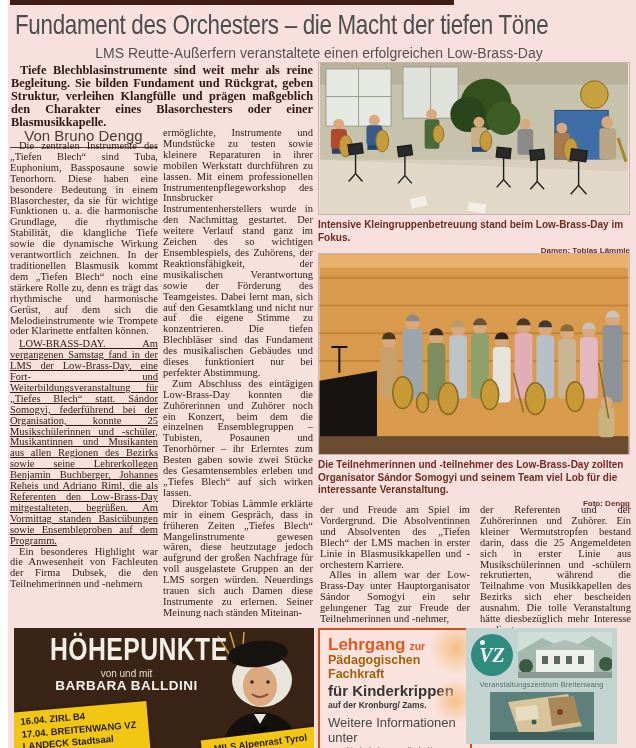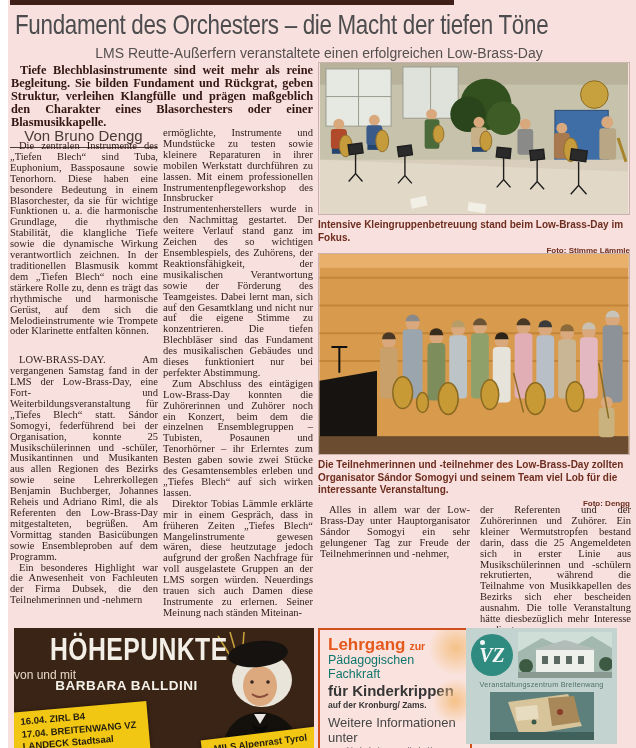--- a/index.html
+++ b/index.html
@@ -17,58 +17,58 @@
   .lead{position:absolute;left:11px;top:64px;width:302px;margin:0;font-weight:bold;
         font-size:12.3px;line-height:1.06;text-align:justify;text-indent:9px;color:#331511;}
   .byline{position:absolute;left:10px;top:127px;width:147px;text-align:center;
           font-family:"Liberation Sans",sans-serif;font-size:15px;color:#4a3b35;
           border-bottom:1.5px solid #4a3b35;padding-bottom:3px;}
 
   .col{position:absolute;font-size:10.5px;line-height:10.9px;text-align:justify;
        color:#2e1b16;overflow:hidden;hyphens:auto;}
   .col p{margin:0;}
   .col p.ind{text-indent:9px;}
-  .col p.gap{margin-top:18px;}
+  .col p.gap{margin-top:2px;text-decoration:underline;}
   .col1{left:10px;top:141px;width:148px;height:474px;}
   .col2{left:163px;top:128px;width:150px;height:580px;}
   .col3{left:320px;top:505px;width:150px;height:121px;}
   .col4{left:480px;top:505px;width:151px;height:124px;}
 
   .photo{position:absolute;display:block;border:1px solid #c9b3ad;box-sizing:border-box;}
   .photo1{left:318px;top:62px;width:312px;height:153px;}
   .photo2{left:318px;top:253px;width:312px;height:202px;}
   .caption{position:absolute;font-family:"Liberation Sans",sans-serif;font-weight:bold;
            color:#6e2d1f;font-size:10px;line-height:12.5px;}
   .cap1{left:318px;top:219px;width:312px;}
   .cap2{left:318px;top:459px;width:312px;}
   .credit{display:block;text-align:right;font-weight:bold;font-size:8px;margin-top:1px;color:#6e2d1f;}
 
   .ad{position:absolute;top:628px;overflow:hidden;font-family:"Liberation Sans",sans-serif;}
   
   .ad1{left:14px;width:300px;height:120px;background:linear-gradient(100deg,#35211３,#4a2d1b 55%,#251710);
        background-color:#3a2416;}
   .ad1-title{position:absolute;left:36px;top:4px;white-space:nowrap;font-weight:bold;font-size:31px;
              color:#f3efe7;transform:scaleX(.8);transform-origin:0 50%;letter-spacing:.5px;}
-  .ad1-sub{position:absolute;left:0;top:40px;width:225px;font-size:12px;color:#e7d9c3;}
+  .ad1-sub{position:absolute;left:0;top:40px;width:225px;text-align:center;font-size:10px;color:#e7d9c3;}
   .ad1-name{position:absolute;left:0;top:50px;width:225px;text-align:center;font-weight:bold;
             font-size:13.5px;letter-spacing:.5px;color:#f4f1e8;}
   .ad1-woman{position:absolute;right:0;top:0;}
   .ribbon{position:absolute;left:-8px;bottom:-16px;background:#f2c714;color:#241f0e;
           font-weight:bold;font-size:9.5px;line-height:12.5px;padding:4px 12px 16px 16px;
           transform:rotate(-5deg);box-shadow:0 0 4px rgba(0,0,0,.4);}
   .ribbon2{position:absolute;right:-10px;bottom:-14px;background:#f2c714;color:#241f0e;
            font-weight:bold;font-size:9.5px;padding:4px 16px 14px 12px;transform:rotate(-7deg);
            box-shadow:0 0 4px rgba(0,0,0,.4);}
   
   .ad2{left:318px;width:154px;height:128px;background:#fae3de;border:2px solid #cf4f1d;
        box-sizing:border-box;padding:6px 8px;}
   .ad2 .dot{position:absolute;border-radius:50%;background:radial-gradient(circle,#f5c187 0%,rgba(245,193,135,0) 70%);}
   .ad2-l1{font-size:17px;font-weight:bold;color:#e4591c;line-height:1;}
   .ad2-l1 .zur{font-size:10.5px;margin-left:4px;}
-  .ad2-l2{font-size:12.5px;font-weight:normal;color:#0f766e;line-height:1.15;}
+  .ad2-l2{font-size:12.5px;font-weight:bold;color:#a16207;line-height:1.15;}
   .ad2-l3{font-size:15px;font-weight:bold;color:#363636;line-height:1.2;}
   .ad2-l4{font-size:8.5px;font-weight:bold;color:#363636;}
   .ad2-l5{font-size:8.5px;font-weight:bold;color:#252525;margin-top:5px;}
   .ad2-l6{font-size:13px;color:#454545;margin-top:5px;}
   .ad2-l7{font-size:8px;color:#454545;}
   
   .ad3{left:466px;width:151px;height:116px;background:#c3d3cf;padding:0;}
   .vz-logo{position:absolute;left:5px;top:6px;width:42px;height:42px;border-radius:50%;
            background:#2f8a80;color:#f2f6f4;text-align:center;line-height:42px;
            font-family:"Liberation Serif",serif;font-style:italic;font-weight:bold;font-size:20px;}
@@ -157,21 +157,21 @@
       <path d="M220,98 l0,22 m-7,8 l7,-8 7,8"></path>
         <rect x="213" y="88" width="14" height="10" fill="#2a2a2a" transform="rotate(-6 220 93)"></rect>
       <path d="M262,100 l0,24 m-8,9 l8,-9 8,9"></path>
         <rect x="254" y="88" width="16" height="11" fill="#2a2a2a" transform="rotate(8 262 94)"></rect>
     </g>
     <rect x="92" y="136" width="16" height="10" fill="#f2efe6" transform="rotate(-12 100 141)"></rect>
     <rect x="150" y="142" width="18" height="9" fill="#f2efe6" transform="rotate(8 159 146)"></rect>
   </svg>
   <div class="caption cap1">
     <span>Intensive Kleingruppenbetreuung stand beim Low-Brass-Day im Fokus.</span>
-    <span class="credit">Foto: Stimme Lämmle</span>
+    <span class="credit">Damen: Tobias Lämmle</span>
   </div>
 
   <svg class="photo photo2" viewBox="0 0 312 202" aria-hidden="true">
     <rect x="0" y="0" width="312" height="202" fill="#d89a4c"></rect>
     <g stroke="#c2853a" stroke-width="2">
         <line x1="0" y1="24" x2="312" y2="24"></line>
         <line x1="0" y1="52" x2="312" y2="52"></line>
         <line x1="0" y1="80" x2="312" y2="80"></line>
         <line x1="0" y1="108" x2="312" y2="108"></line>
       </g>
@@ -262,20 +262,21 @@
     <p class="ind">Die zentralen Instrumente des „Tiefen Blech“ sind Tuba, Euphonium, Bassposaune sowie Tenorhorn. Diese haben eine besondere Bedeutung in einem Blasorchester, da sie für wichtige Funktionen u. a. die harmonische Grundlage, die rhythmische Stabilität, die klangliche Tiefe sowie die dynamische Wirkung verantwortlich zeichnen. In der traditionellen Blasmusik kommt dem „Tiefen Blech“ noch eine stärkere Rolle zu, denn es trägt das rhythmische und harmonische Gerüst, auf dem sich die Melodieinstrumente wie Trompete oder Klarinette entfalten können.</p>
     <p class="ind gap">LOW-BRASS-DAY. Am vergangenen Samstag fand in der LMS der Low-Brass-Day, eine Fort- und Weiterbildungsveranstaltung für „Tiefes Blech“ statt. Sándor Somogyi, federführend bei der Organisation, konnte 25 Musikschülerinnen und -schüler, Musikantinnen und Musikanten aus allen Regionen des Bezirks sowie seine Lehrerkollegen Benjamin Buchberger, Johannes Reheis und Adriano Riml, die als Referenten den Low-Brass-Day mitgestalteten, begrüßen. Am Vormittag standen Basicübungen sowie Ensembleproben auf dem Programm.</p>
     <p class="ind">Ein besonderes Highlight war die Anwesenheit von Fachleuten der Firma Dubsek, die den Teilnehmerinnen und -nehmern</p>
   </div>
   <div class="col col2">
     <p>ermöglichte, Instrumente und Mundstücke zu testen sowie kleinere Reparaturen in ihrer mobilen Werkstatt durchführen zu lassen. Mit einem professionellen Instrumentenpflegeworkshop des Innsbrucker Instrumentenherstellers wurde in den Nachmittag gestartet. Der weitere Verlauf stand ganz im Zeichen des so wichtigen Ensemblespiels, des Zuhörens, der Reaktionsfähigkeit, der musikalischen Verantwortung sowie der Förderung des Teamgeistes. Dabei lernt man, sich auf den Gesamtklang und nicht nur auf die eigene Stimme zu konzentrieren. Die tiefen Blechbläser sind das Fundament des musikalischen Gebäudes und dieses funktioniert nur bei perfekter Abstimmung.</p>
     <p class="ind">Zum Abschluss des eintägigen Low-Brass-Day konnten die Zuhörerinnen und Zuhörer noch ein Konzert, beim dem die einzelnen Ensemblegruppen – Tubisten, Posaunen und Tenorhörner – ihr Erlerntes zum Besten gaben sowie zwei Stücke des Gesamtensembles erleben und „Tiefes Blech“ auf sich wirken lassen.</p>
     <p class="ind">Direktor Tobias Lämmle erklärte mir in einem Gespräch, dass in früheren Zeiten „Tiefes Blech“ Mangelinstrumente gewesen wären, diese heutzutage jedoch aufgrund der großen Nachfrage für voll ausgelastete Gruppen an der LMS sorgen würden. Neuerdings trauen sich auch Damen diese Instrumente zu erlernen. Seiner Meinung nach ständen Miteinan-</p>
   </div>
   <div class="col col3">
+    <p>der und Freude am Spiel im Vordergrund. Die Absolventinnen und Absolventen des „Tiefen Blech“ der LMS machen in erster Linie in Blasmusikkapellen und -orchestern Karriere.</p>
     <p class="ind">Alles in allem war der Low-Brass-Day unter Hauptorganisator Sándor Somogyi ein sehr gelungener Tag zur Freude der Teilnehmerinnen und -nehmer,</p>
   </div>
   <div class="col col4">
     <p>der Referenten und der Zuhörerinnen und Zuhörer. Ein kleiner Wermutstropfen bestand darin, dass die 25 Angemeldeten sich in erster Linie aus Musikschülerinnen und -schülern rekrutierten, während die Teilnahme von Musikkapellen des Bezirks sich eher bescheiden ausnahm. Die tolle Veranstaltung hätte diesbezüglich mehr Interesse verdient.</p>
   </div>
 
   <div class="ad ad1">
     <svg class="ad1-woman" width="118" height="120" viewBox="0 0 118 120" aria-hidden="true">
       <rect width="118" height="120" fill="#35220f" opacity="0"></rect>
       <g stroke="#caa53e" stroke-width="1.5">

